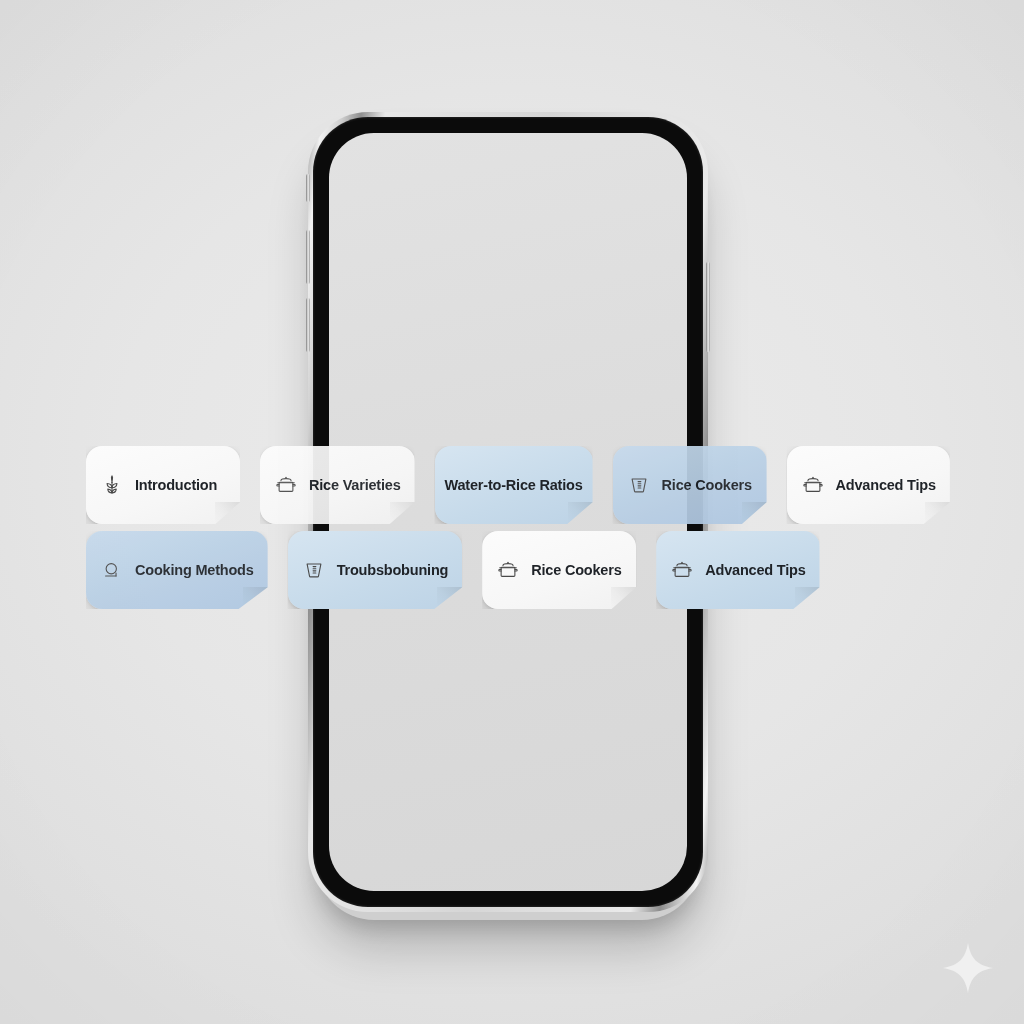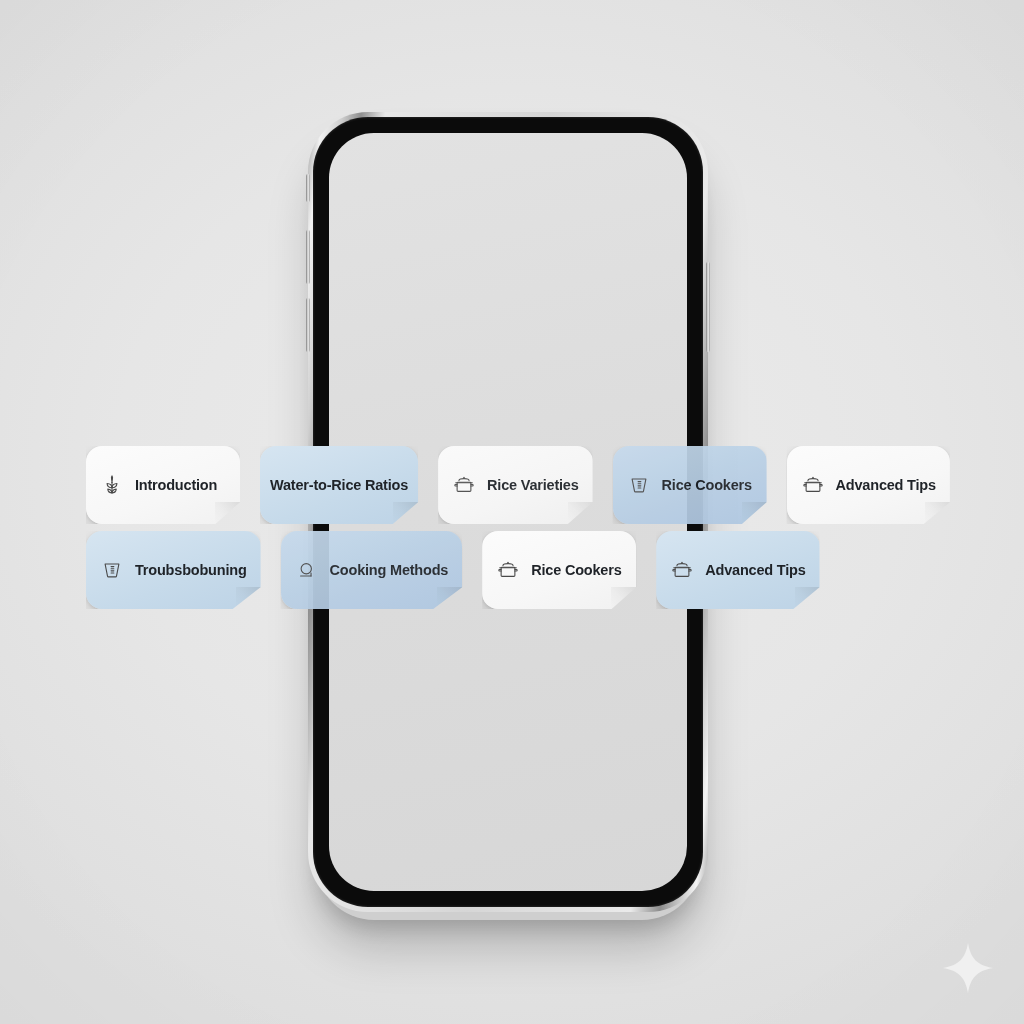--- a/index.html
+++ b/index.html
@@ -220,40 +220,40 @@
             <path d="M12 15c-3.4 0-5.2-1.6-5.4-4.6 3 .2 5.2 1.6 5.4 4.6z"></path>
             <path d="M12 15c3.4 0 5.2-1.6 5.4-4.6-3 .2-5.2 1.6-5.4 4.6z"></path>
             <path d="M12 20.5c-2.8 0-4.4-1.4-4.6-4 2.6.2 4.4 1.4 4.6 4z"></path>
             <path d="M12 20.5c2.8 0 4.4-1.4 4.6-4-2.6.2-4.4 1.4-4.6 4z"></path>
           </svg>
         </span>
         <span class="chip-label">Introduction</span>
         <span class="fold"></span>
       </div>
 
-      <div class="chip blue no-icon">
-        <span class="chip-label">Water-to-Rice Ratios</span>
-        <span class="fold"></span>
-      </div>
-
       <div class="chip white translucent">
         <span class="chip-icon">
           <svg width="22" height="22" viewBox="0 0 24 24" fill="none" stroke="currentColor" stroke-width="1.2" stroke-linecap="round" stroke-linejoin="round">
             <rect x="4.5" y="9" width="15" height="10" rx="1"></rect>
             <path d="M3 9.5h18"></path>
             <path d="M6.5 7.2c0-1.4 2.5-2.2 5.5-2.2s5.5.8 5.5 2.2"></path>
             <path d="M12 4.6v-1"></path>
             <path d="M4.5 11.5H2.8a.8.8 0 0 0 0 1.6h1.7"></path>
             <path d="M19.5 11.5h1.7a.8.8 0 0 1 0 1.6h-1.7"></path>
           </svg>
         </span>
         <span class="chip-label">Rice Varieties</span>
         <span class="fold"></span>
       </div>
 
+      <div class="chip blue no-icon">
+        <span class="chip-label">Water-to-Rice Ratios</span>
+        <span class="fold"></span>
+      </div>
+
       <div class="chip blue-deep translucent">
         <span class="chip-icon">
           <svg width="22" height="22" viewBox="0 0 24 24" fill="none" stroke="currentColor" stroke-width="1.2" stroke-linecap="round" stroke-linejoin="round">
             <path d="M4.5 5.5h15l-2.6 13.2a1 1 0 0 1-1 .8H8.1a1 1 0 0 1-1-.8z"></path>
             <path d="M11 8.3h3"></path>
             <path d="M11 10.6h3"></path>
             <path d="M11 12.9h3"></path>
             <path d="M11 15.2h3"></path>
           </svg>
         </span>
@@ -273,43 +273,43 @@
           </svg>
         </span>
         <span class="chip-label">Advanced Tips</span>
         <span class="fold"></span>
       </div>
 
     </div>
 
     <div class="chip-row" id="chip-row-2">
 
+      <div class="chip blue-deep translucent">
+        <span class="chip-icon">
+          <svg width="22" height="22" viewBox="0 0 24 24" fill="none" stroke="currentColor" stroke-width="1.2" stroke-linecap="round" stroke-linejoin="round">
+            <circle cx="11.2" cy="10.6" r="5.6"></circle>
+            <path d="M5 18.6h11.4"></path>
+            <path d="M16.4 18.6v-3.2"></path>
+          </svg>
+        </span>
+        <span class="chip-label">Cooking Methods</span>
+        <span class="fold"></span>
+      </div>
+
       <div class="chip blue">
         <span class="chip-icon">
           <svg width="22" height="22" viewBox="0 0 24 24" fill="none" stroke="currentColor" stroke-width="1.2" stroke-linecap="round" stroke-linejoin="round">
             <path d="M4.5 5.5h15l-2.6 13.2a1 1 0 0 1-1 .8H8.1a1 1 0 0 1-1-.8z"></path>
             <path d="M11 8.3h3"></path>
             <path d="M11 10.6h3"></path>
             <path d="M11 12.9h3"></path>
             <path d="M11 15.2h3"></path>
           </svg>
         </span>
         <span class="chip-label">Troubsbobuning</span>
-        <span class="fold"></span>
-      </div>
-
-      <div class="chip blue-deep translucent">
-        <span class="chip-icon">
-          <svg width="22" height="22" viewBox="0 0 24 24" fill="none" stroke="currentColor" stroke-width="1.2" stroke-linecap="round" stroke-linejoin="round">
-            <circle cx="11.2" cy="10.6" r="5.6"></circle>
-            <path d="M5 18.6h11.4"></path>
-            <path d="M16.4 18.6v-3.2"></path>
-          </svg>
-        </span>
-        <span class="chip-label">Cooking Methods</span>
         <span class="fold"></span>
       </div>
 
       <div class="chip white">
         <span class="chip-icon">
           <svg width="22" height="22" viewBox="0 0 24 24" fill="none" stroke="currentColor" stroke-width="1.2" stroke-linecap="round" stroke-linejoin="round">
             <rect x="4.5" y="9" width="15" height="10" rx="1"></rect>
             <path d="M3 9.5h18"></path>
             <path d="M6.5 7.2c0-1.4 2.5-2.2 5.5-2.2s5.5.8 5.5 2.2"></path>
             <path d="M12 4.6v-1"></path>

